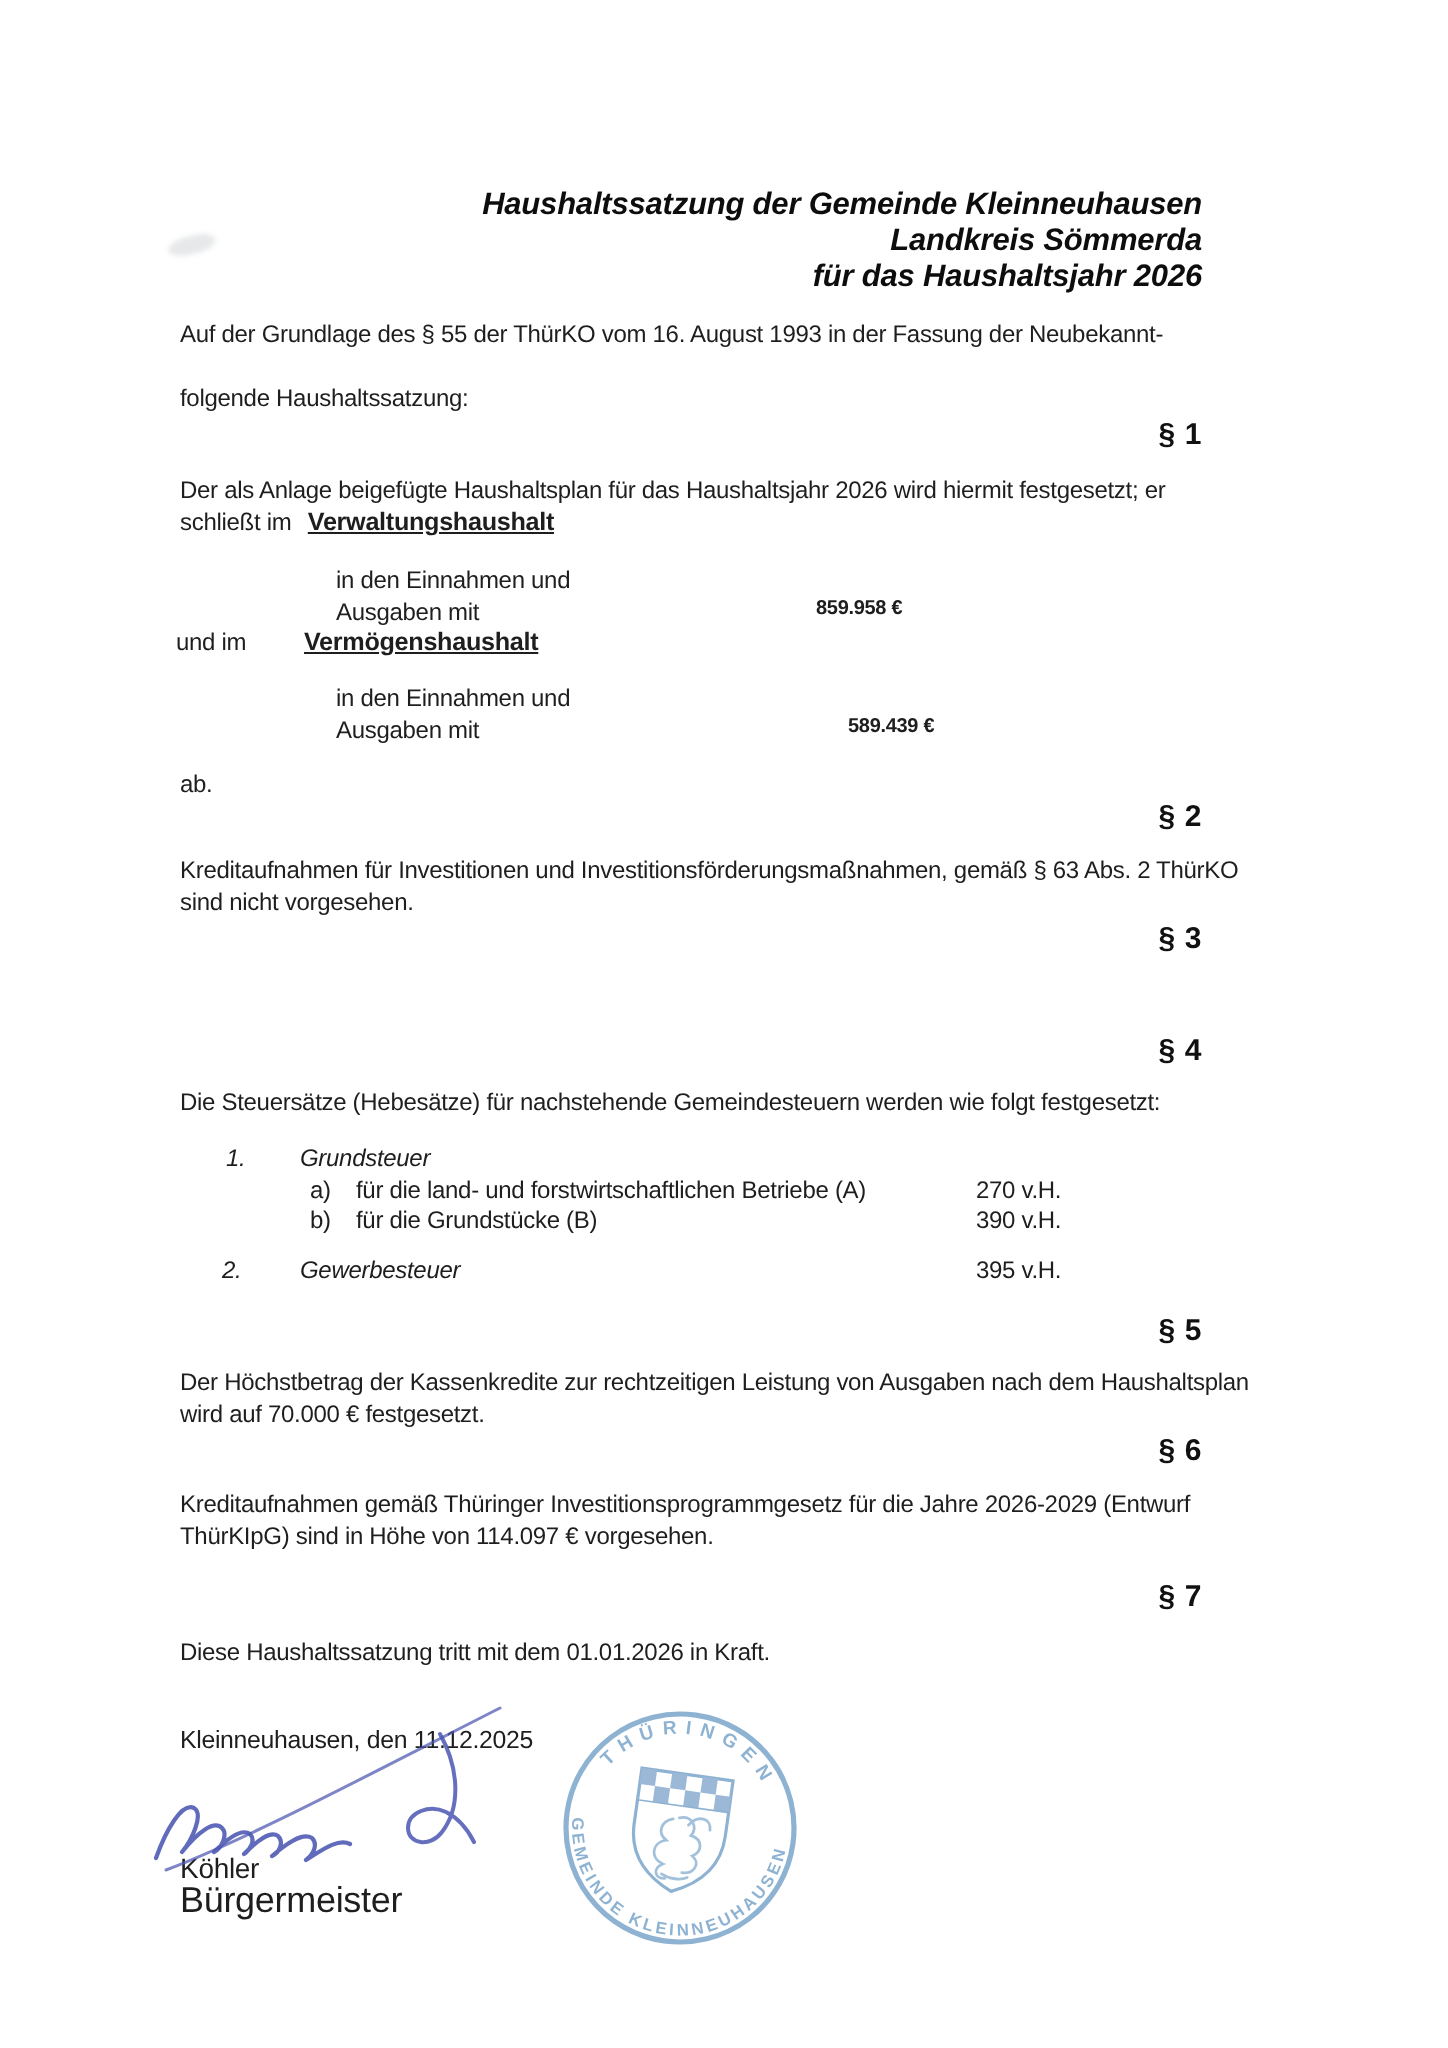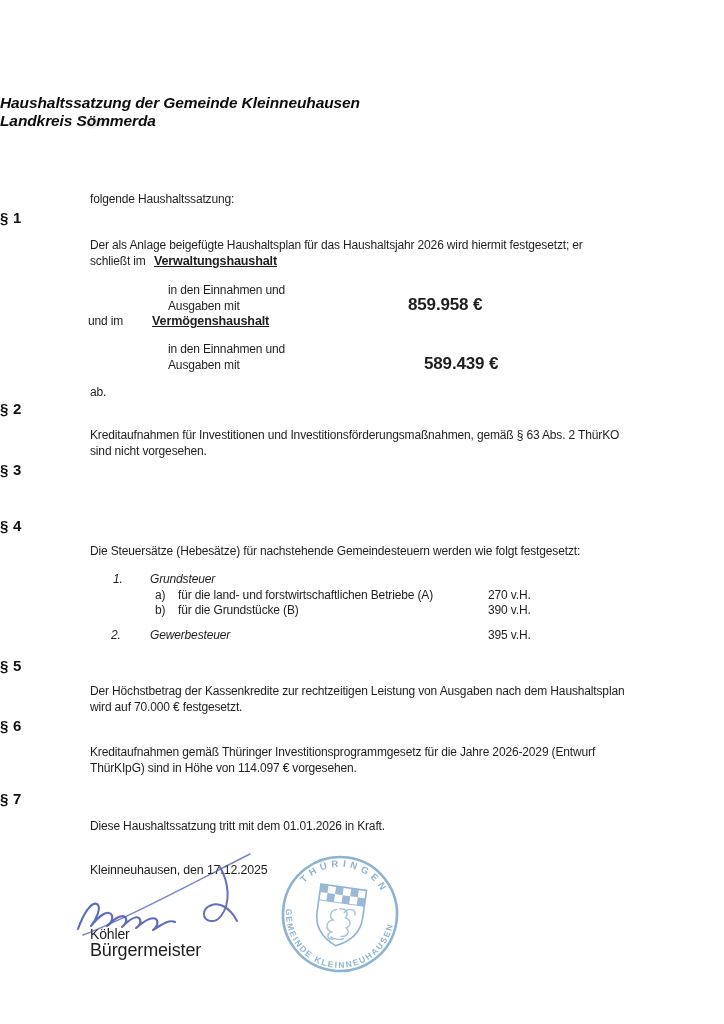--- a/index.html
+++ b/index.html
@@ -1,41 +1,43 @@
 <!DOCTYPE html>
 <html><head>
 <meta charset="utf-8">
 <style>
   html,body{margin:0;padding:0;background:#ffffff;}
   .page{
     position:relative;width:724px;height:1024px;background:#ffffff;overflow:hidden;
     font-family:"Liberation Sans",sans-serif;color:#1e1e1e;
   }
   .ln{position:absolute;white-space:nowrap;font-size:12px;letter-spacing:-0.15px;line-height:14px;color:#1e1e1e;}
-  .ctr{position:absolute;left:0;width:601px;text-align:left;white-space:nowrap;}
+  .ctr{position:absolute;left:0;width:601px;text-align:right;white-space:nowrap;}
   .h{font-weight:bold;font-size:15px;letter-spacing:0.3px;color:#111;}
   .title-line{font-weight:bold;font-style:italic;font-size:15.5px;letter-spacing:-0.1px;color:#0d0d0d;}
   .bu{font-weight:bold;text-decoration:underline;font-size:12.6px;}
   .it{font-style:italic;}
-  .amt{font-weight:bold;font-size:17px;}
+  .amt{font-weight:bold;font-size:10px;}
   .smudge{position:absolute;left:84px;top:118px;width:24px;height:9px;background:#aeb4ba;opacity:.30;
           transform:rotate(-14deg);border-radius:50%/60%;filter:blur(1.2px);}
   svg{display:block;}
   .ring-text{font-family:"Liberation Sans",sans-serif;font-weight:bold;}
 </style>
 </head>
 <body>
 
 <div class="page">
 
   <div class="smudge"></div>
 
   <div class="ctr title-line" style="top:94px">Haushaltssatzung der Gemeinde Kleinneuhausen</div>
   <div class="ctr title-line" style="top:112px">Landkreis Sömmerda</div>
+  <div class="ctr title-line" style="top:130px">für das Haushaltsjahr 2026</div>
 
+  <div class="ln" style="left:90px;top:160px">Auf der Grundlage des § 55 der ThürKO vom 16. August 1993 in der Fassung der Neubekannt-</div>
   <div class="ln" style="left:90px;top:192px">folgende Haushaltssatzung:</div>
 
   <div class="ctr h" style="top:209px">§ 1</div>
   <div class="ln" style="left:90px;top:238px">Der als Anlage beigefügte Haushaltsplan für das Haushaltsjahr 2026 wird hiermit festgesetzt; er</div>
   <div class="ln" style="left:90px;top:254px">
     <span>schließt im</span>
     <span class="bu" style="margin-left:5px">Verwaltungshaushalt</span>
   </div>
   <div class="ln" style="left:168px;top:283px">in den Einnahmen und</div>
   <div class="ln" style="left:168px;top:299px">Ausgaben mit</div>
@@ -71,21 +73,21 @@
   <div class="ln" style="left:90px;top:684px">Der Höchstbetrag der Kassenkredite zur rechtzeitigen Leistung von Ausgaben nach dem Haushaltsplan</div>
   <div class="ln" style="left:90px;top:700px">wird auf 70.000 € festgesetzt.</div>
 
   <div class="ctr h" style="top:717px">§ 6</div>
   <div class="ln" style="left:90px;top:745px">Kreditaufnahmen gemäß Thüringer Investitionsprogrammgesetz für die Jahre 2026-2029 (Entwurf</div>
   <div class="ln" style="left:90px;top:761px">ThürKIpG) sind in Höhe von 114.097 € vorgesehen.</div>
 
   <div class="ctr h" style="top:790px">§ 7</div>
   <div class="ln" style="left:90px;top:819px">Diese Haushaltssatzung tritt mit dem 01.01.2026 in Kraft.</div>
 
-  <div class="ln" style="left:90px;top:863px;font-size:12.4px">Kleinneuhausen, den 17.12.2025</div>
+  <div class="ln" style="left:90px;top:863px;font-size:12.4px">Kleinneuhausen, den 11.12.2025</div>
   <div class="ln" style="left:90px;top:927px;font-size:14px">Köhler</div>
   <div class="ln" style="left:90px;top:943px;font-size:18px">Bürgermeister</div>
 
   <svg style="position:absolute;left:70px;top:845px" width="210" height="105" viewBox="0 0 210 105">
     <g fill="none" stroke="#4b56b2" stroke-linecap="round" stroke-linejoin="round">
       <path stroke-width="2.1" opacity="0.88" d="M 8 84 C 13 70 21 56 27 59 C 32 62 26 75 21 81
            C 29 71 37 65 41 69 C 44 72 41 79 37 81
            C 44 74 51 69 55 72 C 58 75 55 80 52 82
            C 58 76 65 70 69 73 C 72 76 70 81 66 83
            C 73 77 81 71 86 74 C 89 77 87 82 83 85

